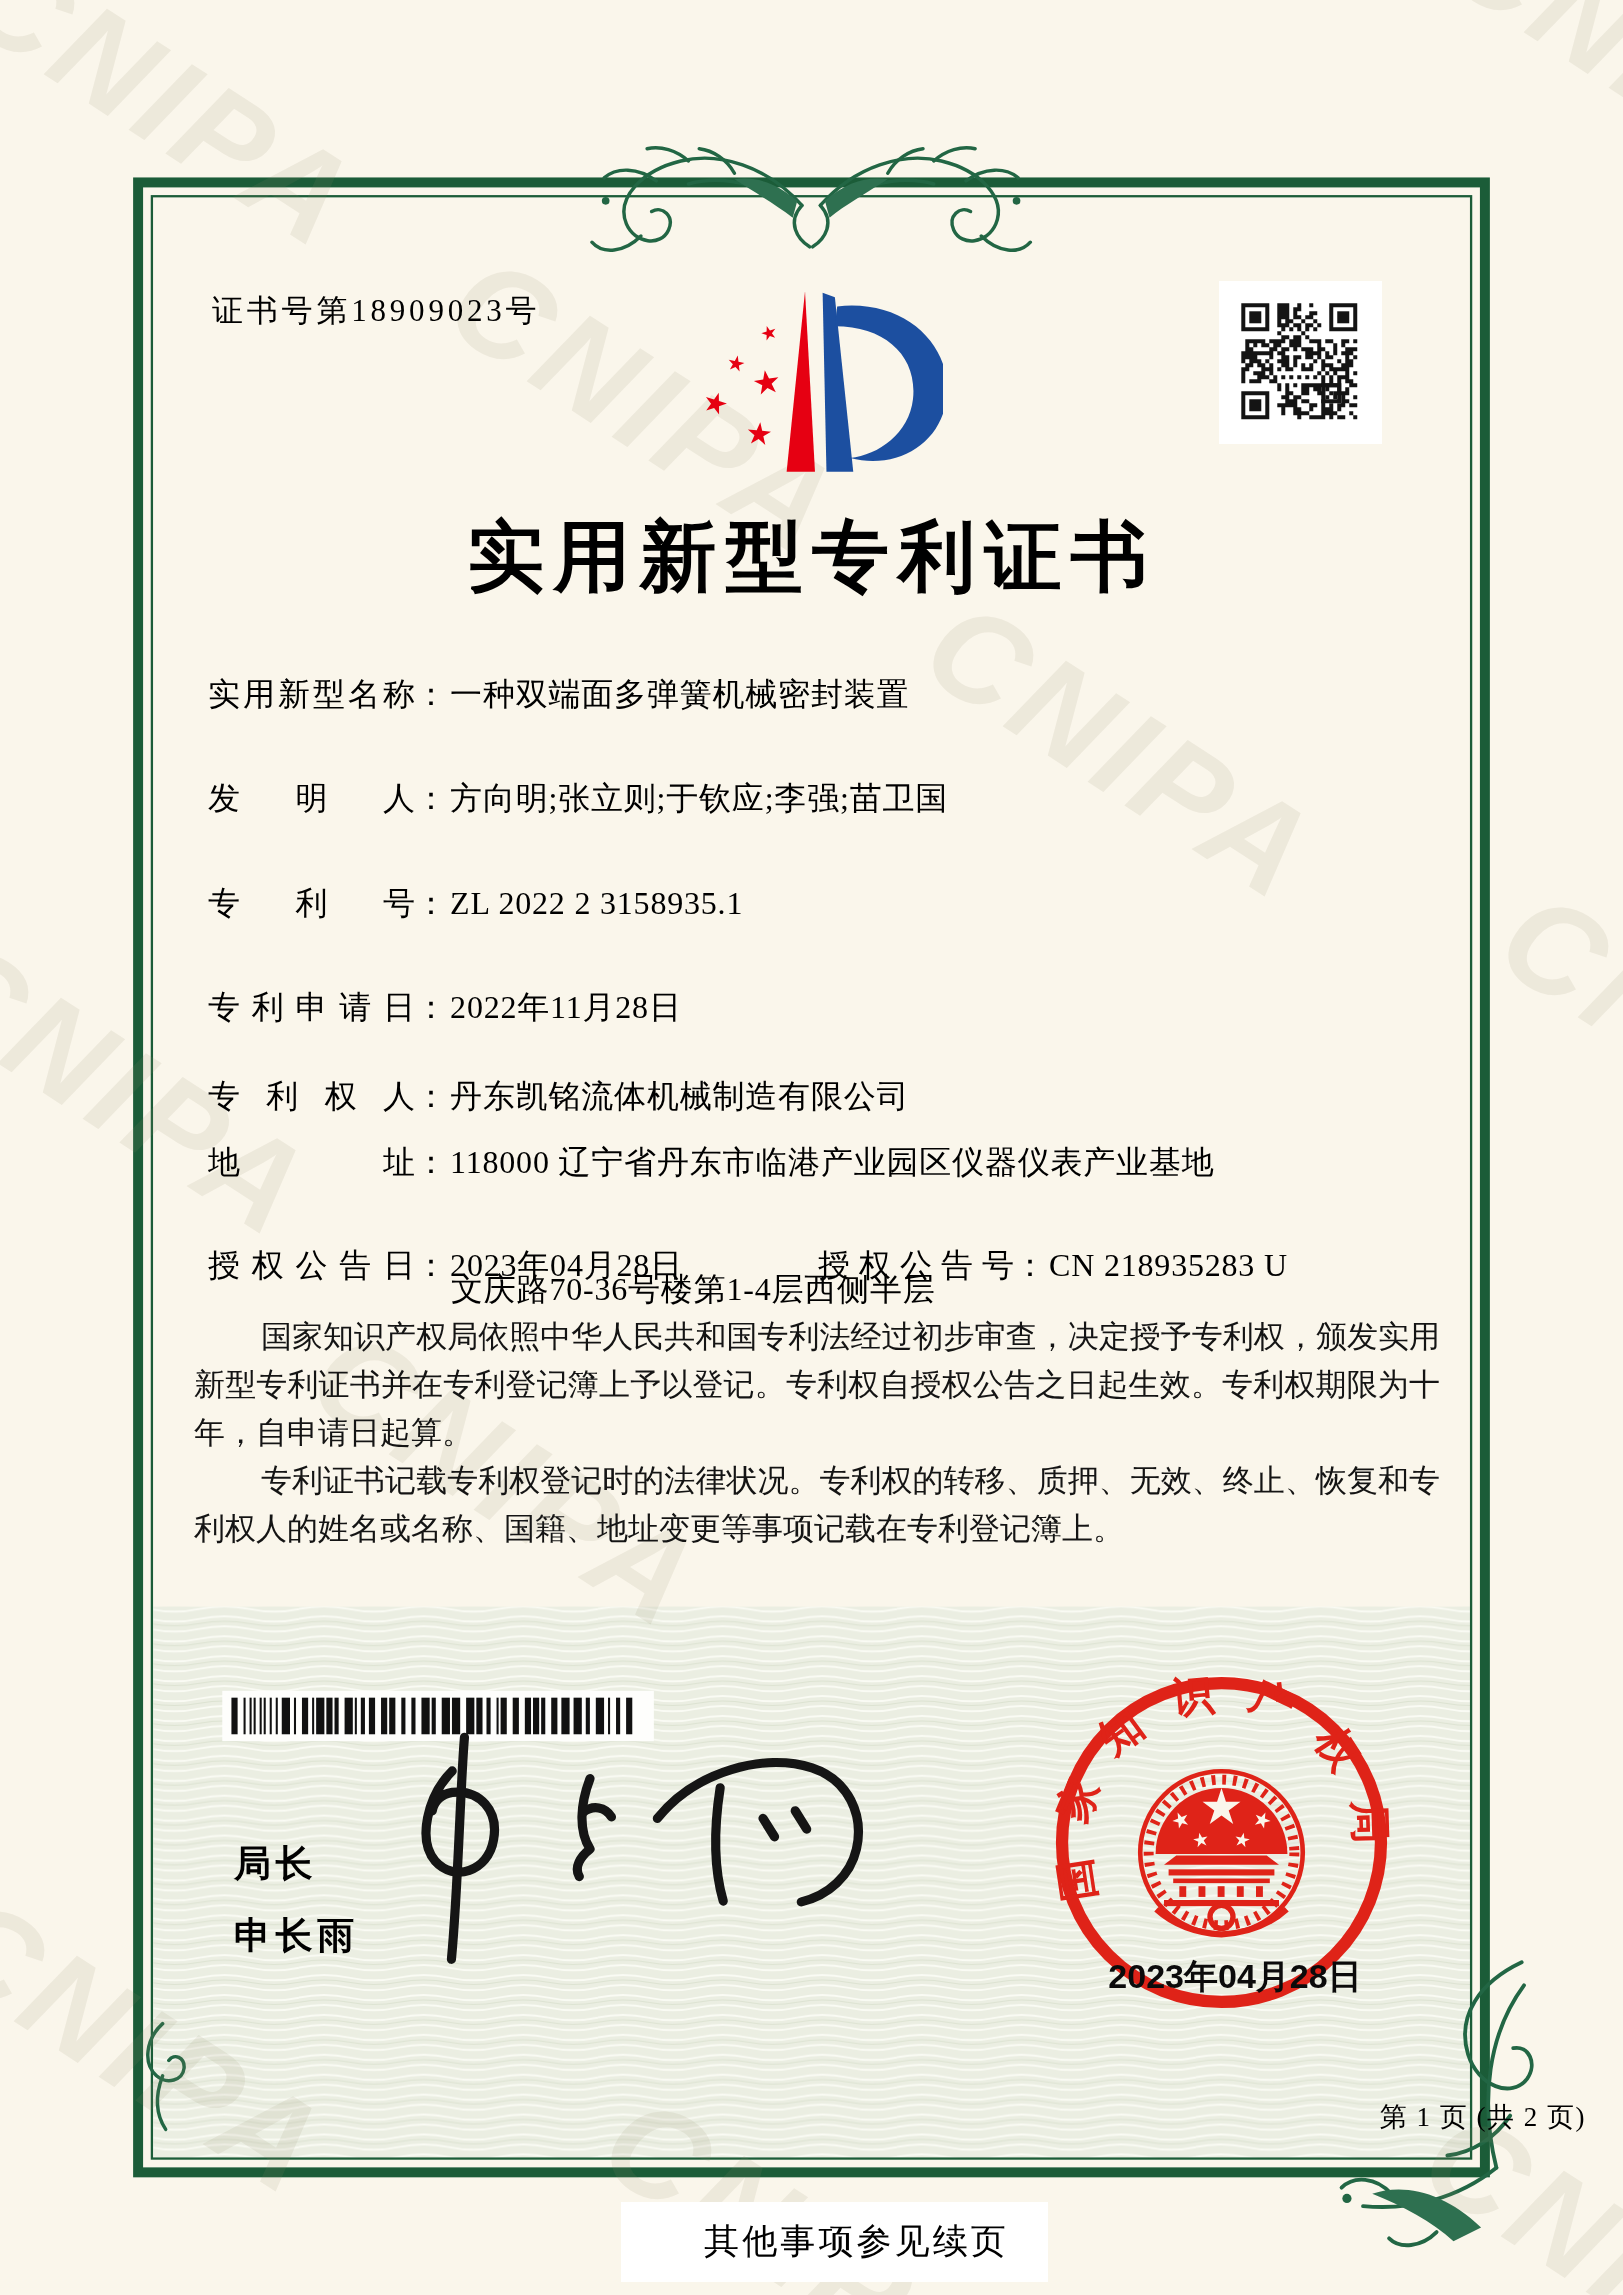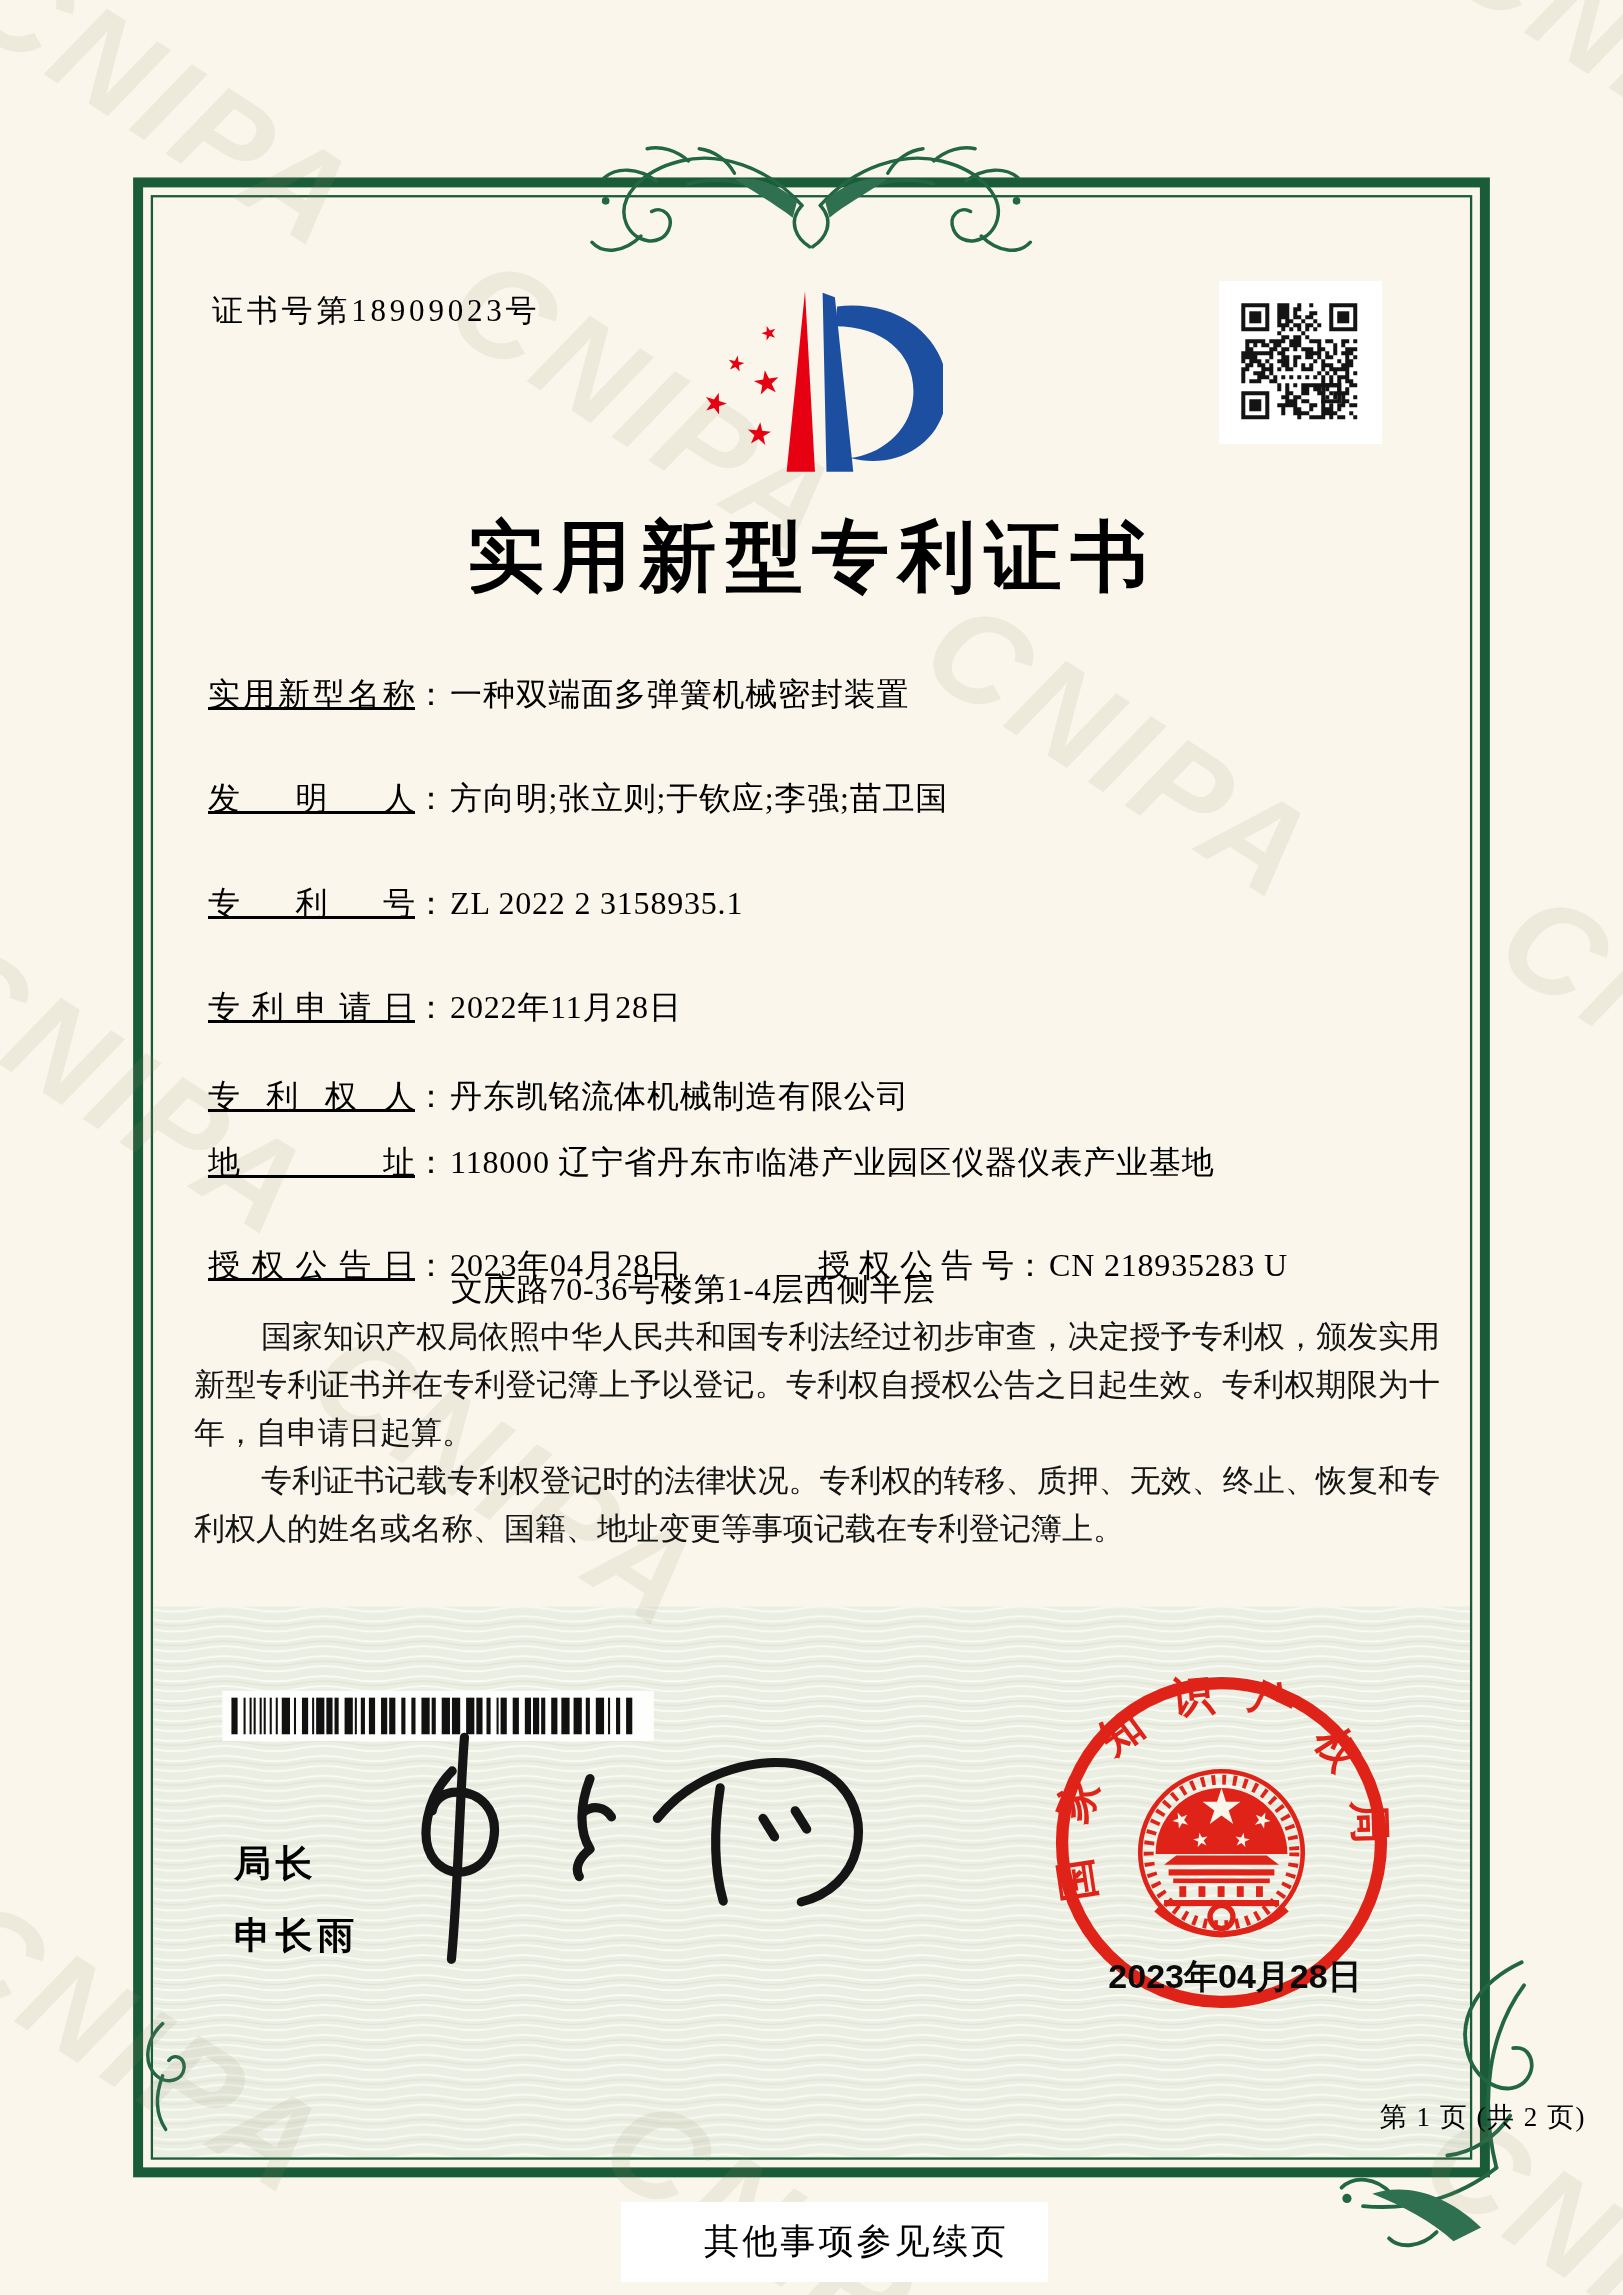--- a/index.html
+++ b/index.html
@@ -18,21 +18,21 @@
     user-select:none; pointer-events:none;
   }
   
   .cert-no{left:212px; top:290px; font-size:31px; letter-spacing:3.8px;}
   .title{
     left:133px; top:506px; width:1358px; text-align:center;
     font-size:77px; font-weight:bold; letter-spacing:9.2px; white-space:nowrap;
   }
   
   .frow{left:208px; font-size:32px; white-space:nowrap;}
-  .flabel{display:inline-block; width:207px; text-align:justify; text-align-last:justify; vertical-align:top;text-decoration:underline;}
+  .flabel{display:inline-block; width:207px; text-align:justify; text-align-last:justify; vertical-align:top;}
   .flabel2{display:inline-block; width:196px; text-align:justify; text-align-last:justify; vertical-align:top;}
   .fcolon{display:inline-block; margin-right:3.1px;}
   .fvalue{letter-spacing:0.8px;text-align:center;}
   .addr2{left:451px; top:1232px; font-size:32px; letter-spacing:0.8px;margin-top:36px;}
   .grant-right{position:absolute; left:610px; top:0; white-space:nowrap;}
   
   .bodytext{
     left:194px; top:1313px; width:1246px; font-size:31px; line-height:48px;
     text-align:justify; color:#141414;
   }

